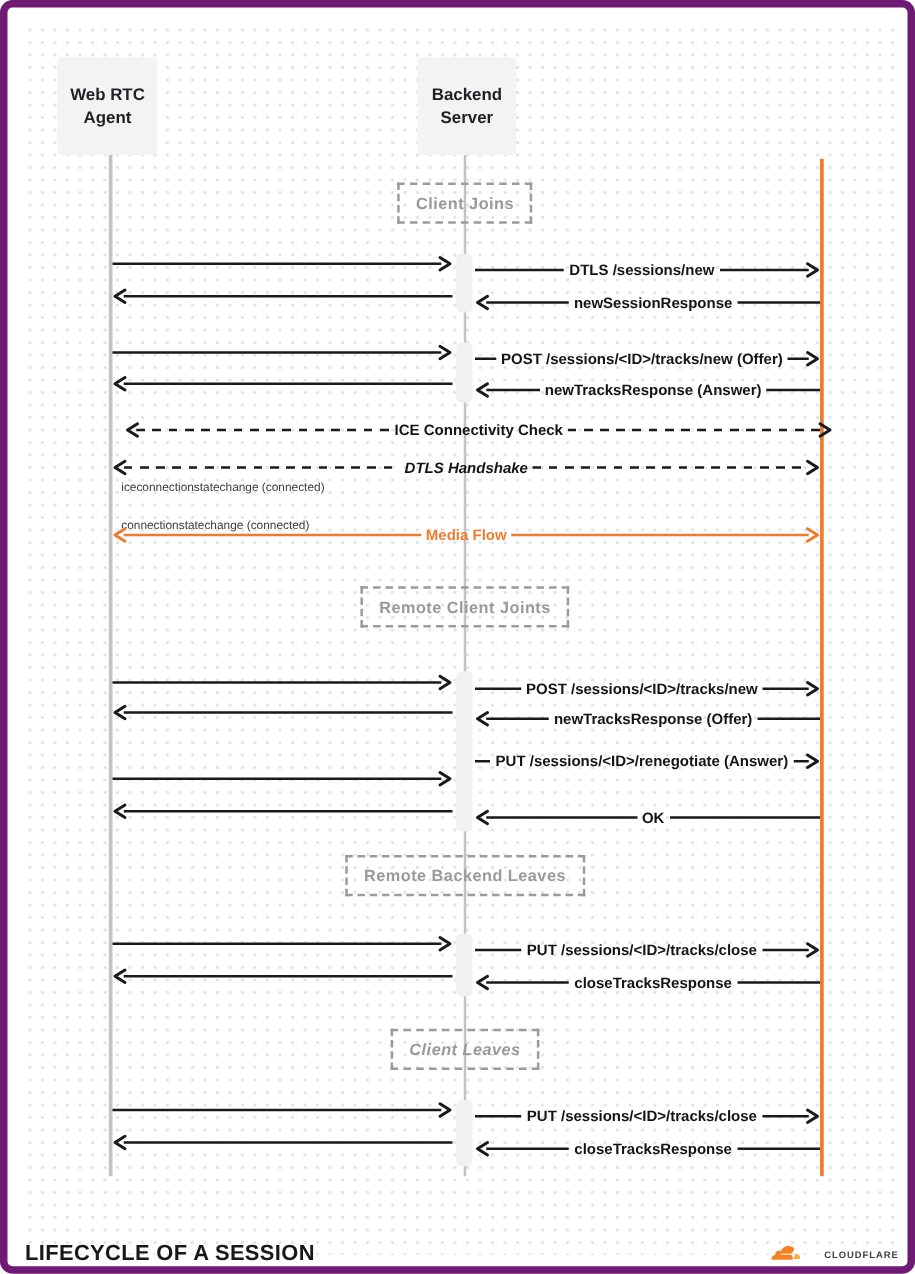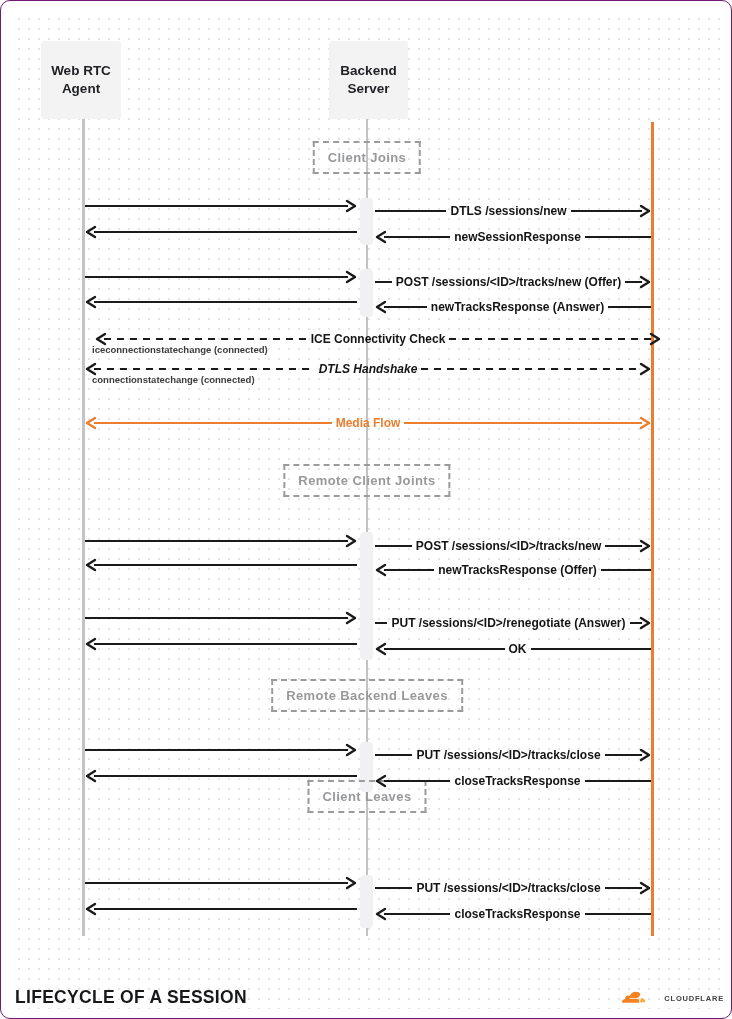--- a/index.html
+++ b/index.html
@@ -1,21 +1,21 @@
 <!DOCTYPE html>
 <html><head>
 <meta charset="utf-8">
 <style>
   html,body{margin:0;padding:0;}
   body{
     width:732px;height:1019px;position:relative;background:#ffffff;
     font-family:"Liberation Sans","DejaVu Sans",sans-serif;
     overflow:hidden;
   }
-  .frame{position:absolute;inset:0;background:#fff;border:1px solid #701a75;border-radius:10px;box-sizing:border-box;}
+  .frame{position:absolute;inset:0;background:#fff;border:6px solid #701a75;border-radius:10px;box-sizing:border-box;}
   .dots{
     position:absolute;inset:9px;border-radius:12px;
     background-image:radial-gradient(circle,#e4e4e6 1.1px,transparent 1.2px);
     background-size:10px 10px;background-position:4px 4px;
   }
   
   .actor{position:absolute;display:flex;flex-direction:column;align-items:center;justify-content:center;
     background:#f3f3f4;border-radius:3px;text-align:center;}
   .actor .ln{font-size:13.5px;font-weight:700;color:#1f2023;line-height:1.3;}
   .actor.calls{background:#fbf0e1;border-radius:8px;gap:7px;}
@@ -33,21 +33,21 @@
   .arrow{position:absolute;display:flex;align-items:center;height:14px;}
   .seg{flex:1 1 auto;min-width:5px;height:2.4px;background:#1a1a1a;}
   .dseg{flex:1 1 auto;min-width:5px;height:2.4px;
     background:repeating-linear-gradient(90deg,#1a1a1a 0 7px,transparent 7px 13px);}
   .mseg{flex:1 1 auto;min-width:5px;height:2.4px;background:#ed7d2e;}
   .lbl{font-size:12px;font-weight:700;color:#141414;white-space:nowrap;padding:0 4px;line-height:1;}
   .lbl.orange{color:#ed7d2e;}
   .ch{flex:0 0 auto;display:block;}
   .ch.pull-l{margin-left:-3px;}
   .ch.pull-r{margin-right:-3px;}
-  .sub{position:absolute;font-size:9.5px;font-weight:700;color:#3b3b3b;white-space:nowrap;line-height:1;}
+  .sub{position:absolute;font-size:9.5px;font-weight:400;color:#3b3b3b;white-space:nowrap;line-height:1;margin-top:36px;}
   
   .footer-title{position:absolute;left:14px;top:986px;font-size:17.5px;font-weight:700;
     letter-spacing:.3px;color:#17181a;}
   .brand{position:absolute;right:7px;top:990px;display:flex;align-items:center;gap:18px;}
   .brand-text{font-size:7.5px;font-weight:800;color:#3f4042;letter-spacing:.8px;}
 </style>
 </head>
 <body>
 
 <div class="frame">
@@ -68,21 +68,21 @@
     <span class="ln">Agent</span>
   </div>
   <div class="actor" style="left:328px;top:40px;width:79px;height:78px;">
     <span class="ln">Backend</span>
     <span class="ln">Server</span>
   </div>
 
   <div class="section" style="top:140px;">Client Joins</div>
   <div class="section" style="top:463px;">Remote Client Joints</div>
   <div class="section" style="top:678px;">Remote Backend Leaves</div>
-  <div class="section" style="top:779px;">Client Leaves</div>
+  <div class="section" style="top:817px;font-style:italic;">Client Leaves</div>
 
   <div class="arrow" style="left:84px;top:198px;width:272px;">
     <span class="seg"></span>
     <svg class="ch pull-l" width="12" height="14" viewBox="0 0 12 14">
         <path d="M2 2 L10 7 L2 12" fill="none" stroke="#1a1a1a" stroke-width="2.4" stroke-linecap="round" stroke-linejoin="round"></path>
       </svg>
   </div>
   <div class="arrow" style="left:374px;top:203px;width:276px;">
     <span class="seg"></span>
     <span class="lbl">DTLS /sessions/new</span>
@@ -201,21 +201,21 @@
       </svg>
     <span class="seg"></span>
   </div>
 
   <div class="arrow" style="left:84px;top:610px;width:272px;">
     <span class="seg"></span>
     <svg class="ch pull-l" width="12" height="14" viewBox="0 0 12 14">
         <path d="M2 2 L10 7 L2 12" fill="none" stroke="#1a1a1a" stroke-width="2.4" stroke-linecap="round" stroke-linejoin="round"></path>
       </svg>
   </div>
-  <div class="arrow" style="left:374px;top:615px;width:276px;">
+  <div class="arrow" style="left:374px;top:596px;width:276px;">
     <span class="seg"></span>
     <span class="lbl">PUT /sessions/&lt;ID&gt;/renegotiate (Answer)</span>
     <span class="seg"></span>
     <svg class="ch pull-l" width="12" height="14" viewBox="0 0 12 14">
         <path d="M2 2 L10 7 L2 12" fill="none" stroke="#1a1a1a" stroke-width="2.4" stroke-linecap="round" stroke-linejoin="round"></path>
       </svg>
   </div>
   <div class="arrow" style="left:374px;top:641px;width:276px;">
     <svg class="ch pull-r" width="12" height="14" viewBox="0 0 12 14">
         <path d="M10 2 L2 7 L10 12" fill="none" stroke="#1a1a1a" stroke-width="2.4" stroke-linecap="round" stroke-linejoin="round"></path>

